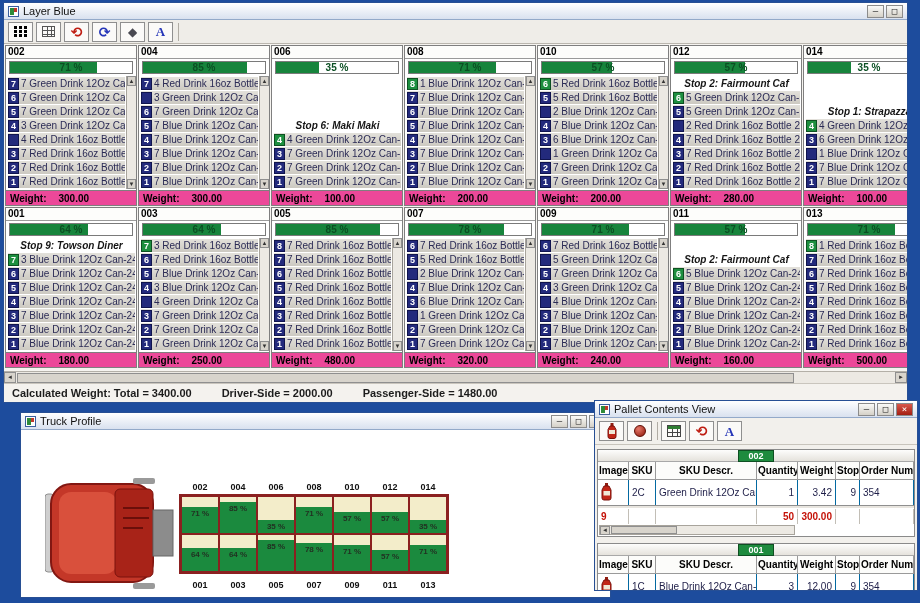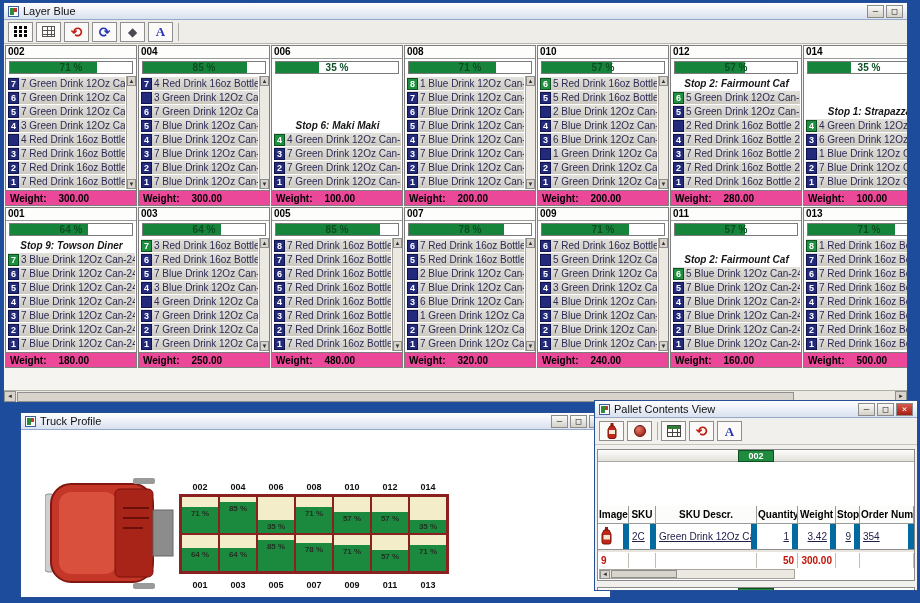--- a/index.html
+++ b/index.html
@@ -96,23 +96,23 @@
   .tfill { position:absolute; left:0; right:0; bottom:0; background:#1b8a3e; }
   .tpct { position:absolute; left:0; right:0; font-size:8px; font-weight:bold; color:#223122; text-align:center; }
 
   
   #pallet-contents { left:594px; top:400px; width:324px; height:191px; overflow:hidden; }
   .pcv-body { background:#f2f0ec; height:calc(100% - 17px); overflow:hidden; }
   .pcv-toolbar { height:27px; display:flex; align-items:center; gap:3px; padding:3px 4px; border-bottom:1px solid #c8c4bc; }
   .pcv-table { margin:4px 2px 6px 2px; border:1px solid #8a8a8a; background:#fff; }
   .pt-banner { height:12px; background:linear-gradient(#fdfdfc,#e5e2dc); border-bottom:1px solid #a8a8a8; display:flex; align-items:center; justify-content:center; }
   .pt-chip { background:#1e8b3e; color:#fff; font-size:9px; font-weight:bold; line-height:10px; padding:0 9px; border:1px solid #0e4f22; }
-  .pt-grid { display:grid; grid-template-columns:31px 27px 101px 41px 38px 24px 1fr;margin-top:44px; }
+  .pt-grid { display:grid; grid-template-columns:31px 27px 101px 41px 38px 24px 1fr; }
   .pt-h { font-size:10px; font-weight:bold; color:#000; text-align:center; padding:3px 1px; border-right:1px solid #9a9a9a; border-bottom:1px solid #9a9a9a; background:#fcfcfa; white-space:nowrap; overflow:hidden; }
-  .pt-c { font-size:10px; color:#1e1e48; padding:2px 3px; border-right:6px solid #0369a1; display:flex; align-items:center; min-height:25px; white-space:nowrap; overflow:hidden;text-decoration:underline; }
+  .pt-c { font-size:10px; color:#1e1e48; padding:2px 3px; border-right:1px solid #0369a1; display:flex; align-items:center; min-height:25px; white-space:nowrap; overflow:hidden; }
   .pt-c.num { justify-content:flex-end; }
   .pt-groove { grid-column:1 / -1; height:4px; border-top:1px solid #8f8f8f; border-bottom:1px solid #fff; background:#e8e5df; }
   .pt-t { font-size:10px; font-weight:bold; color:#c41208; padding:2px 3px; border-right:1px solid #c2beb6; display:flex; align-items:center; min-height:14px; }
   .pt-t.num { justify-content:flex-end; }
   .pt-hscroll { height:10px; width:62%; background:#ece9e3; border:1px solid #a8a49c; display:flex; align-items:center; margin:1px 0 1px 1px; }
   .pt-hscroll .harrow { width:10px; height:9px; line-height:7px; }
   .pt-hscroll .hthumb { width:34%; height:8px; }
 </style>
 </head>
 <body>
@@ -802,20 +802,25 @@
             <span class="wval">500.00</span>
           </div>
         </div>
       </div>
   </div>
   <div class="lv-hscroll">
     <span class="harrow">◄</span>
     <span class="hthumb"></span>
     <span class="htrack"></span>
     <span class="harrow">►</span>
+  </div>
+  <div class="lv-status">
+    <span>Calculated Weight: Total =  3400.00</span>
+    <span>Driver-Side =  2000.00</span>
+    <span>Passenger-Side =  1480.00</span>
   </div>
 </div>
 
 <div class="window" id="truck-profile">
   <div class="titlebar">
     <span class="app-icon"></span>
     <span class="ttext">Truck Profile</span>
     <span class="winbtns">
       <span class="wbtn">–</span>
       <span class="wbtn">□</span>

